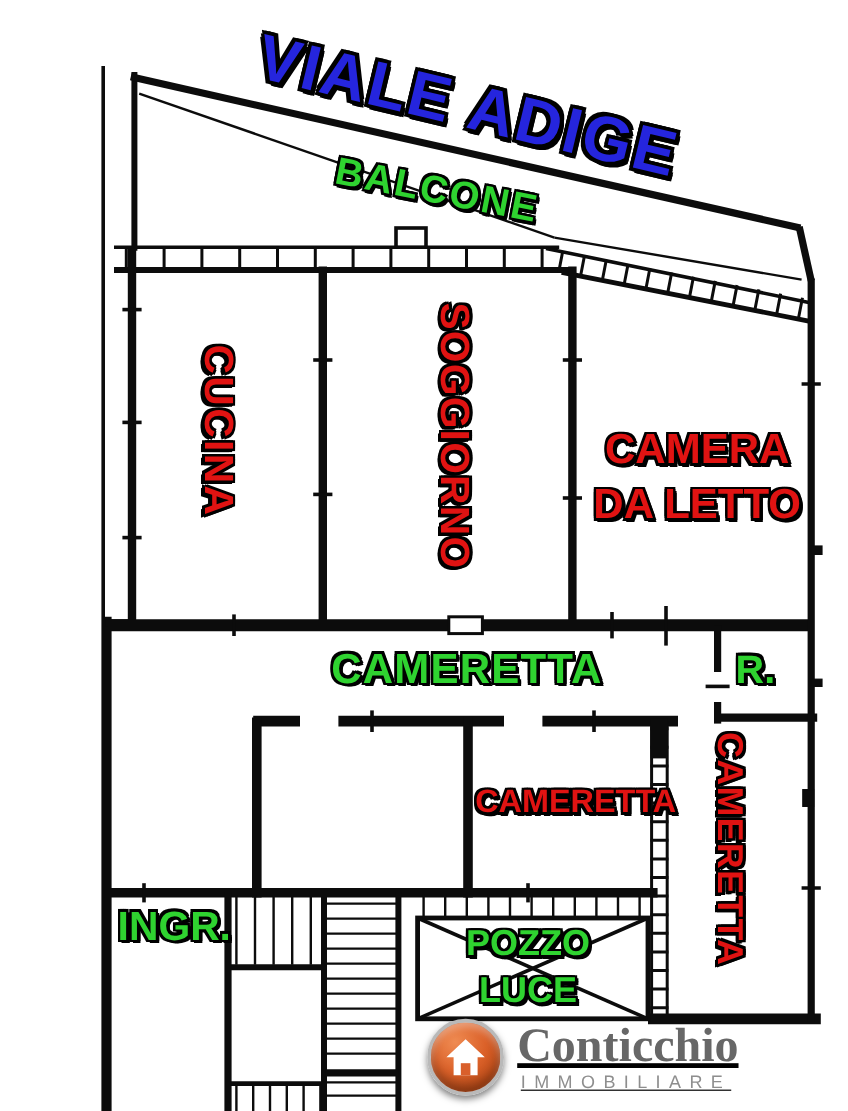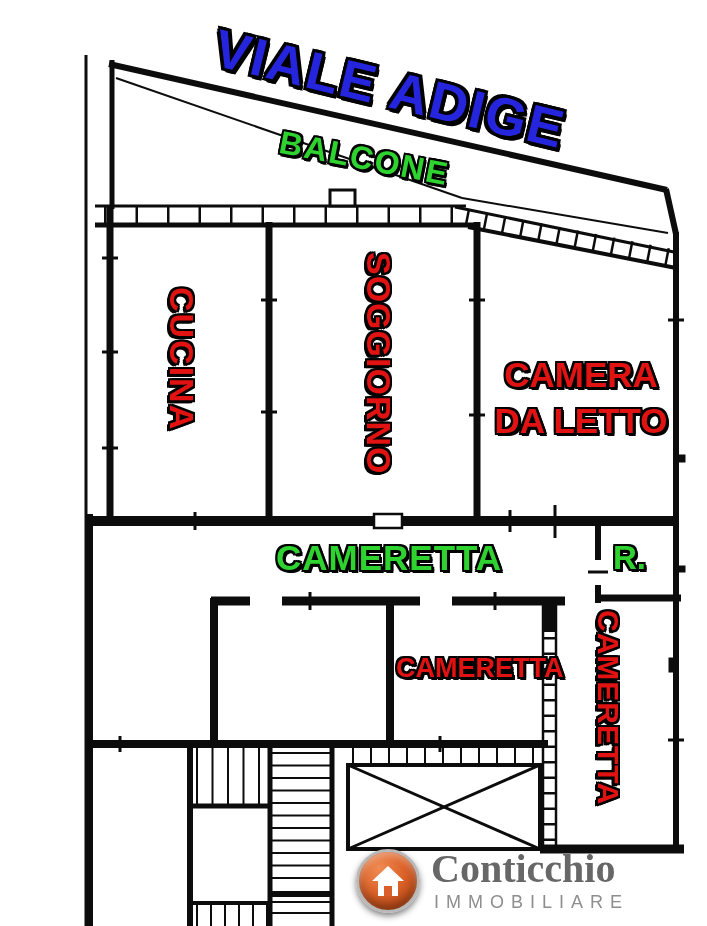--- a/index.html
+++ b/index.html
@@ -46,23 +46,23 @@
 
   
   #logo{position:absolute;left:356px;top:849px;z-index:6;display:flex;align-items:center;gap:11px;}
   #logo-house-btn{
     width:64px;height:64px;border-radius:50%;flex:0 0 auto;
     background:radial-gradient(circle at 35% 28%, #ef8b52 0%, #db6129 45%, #b04311 88%);
     border:3px solid #b9b9b9;box-sizing:border-box;
     box-shadow:0 3px 6px rgba(0,0,0,.5), inset 0 4px 6px rgba(255,255,255,.35), inset 0 -6px 9px rgba(0,0,0,.3);
     display:flex;align-items:center;justify-content:center;
   }
-  #logo-text{display:flex;flex-direction:column;}
+  #logo-text{display:flex;flex-direction:column;text-decoration:underline;}
   #logo-name{font-family:"Liberation Serif","DejaVu Serif",serif;font-weight:bold;font-size:40px;color:var(--logo-name-gray,#676767);line-height:1;}
-  #logo-tagline{font-size:18px;letter-spacing:7px;color:var(--logo-tagline-gray,#8e8e8e);margin-top:3px;margin-left:3px;}
+  #logo-tagline{font-size:15px;letter-spacing:7px;color:var(--logo-tagline-gray,#8e8e8e);margin-top:3px;margin-left:3px;}
 </style>
 </head>
 <body>
 
 <div id="stage">
 
   <svg id="plan-svg" width="707" height="926" viewBox="0 0 707 926" stroke="#0c0c0c" fill="none" stroke-linecap="butt">
 
     <line x1="86" y1="55" x2="86" y2="926" stroke-width="3"></line>
 
@@ -163,21 +163,23 @@
   <div id="corridoio-label" class="lbl green o2">CAMERETTA</div>
 
   <div id="r-label" class="lbl green o2">R.</div>
 
 
 
   <div id="cameretta-s-label" class="lbl red o2">CAMERETTA</div>
 
   <div id="cameretta-g-label" class="lbl red o2 vert">CAMERETTA</div>
 
+  <div id="ingr-label" class="lbl green o2">INGR.</div>
 
+  <div id="pozzo-label" class="lbl green o2 wrap">POZZO LUCE</div>
 
   <div id="logo">
     <div id="logo-house-btn">
       <svg width="36" height="34" viewBox="0 0 36 34">
         <path d="M18 2 L34 17 H28 V32 H8 V17 H2 Z" fill="#ffffff"></path>
         <rect x="14" y="22" width="8" height="10" fill="#d95f2b"></rect>
       </svg>
     </div>
     <div id="logo-text">
       <div id="logo-name">Conticchio</div>

